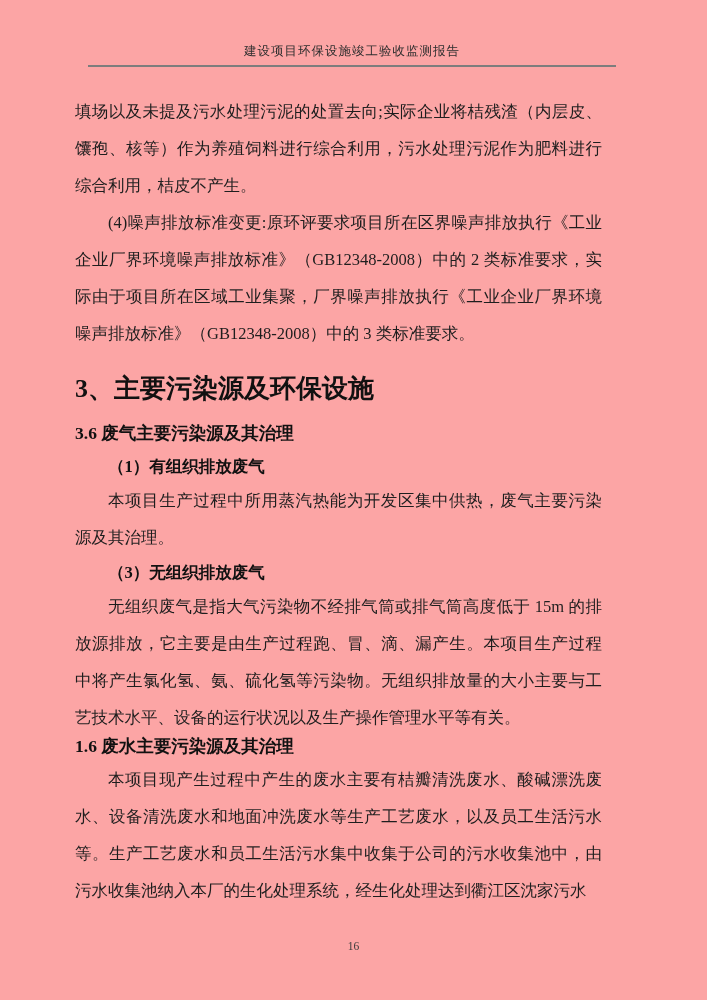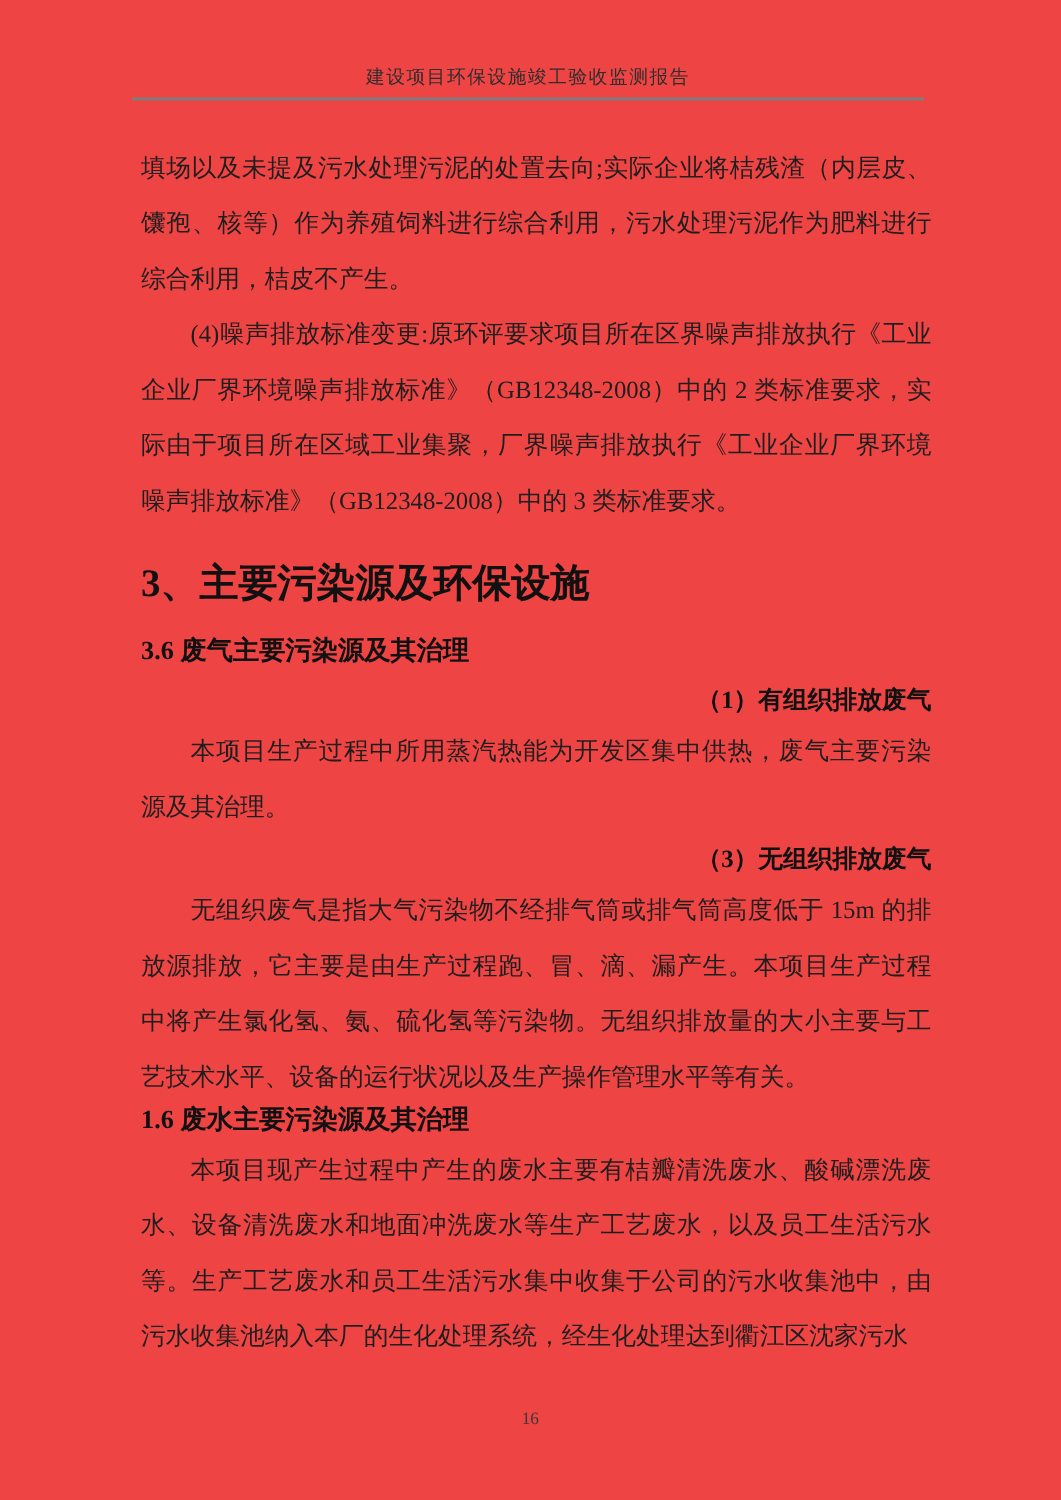--- a/index.html
+++ b/index.html
@@ -4,42 +4,42 @@
 <style>
   html, body {
     margin: 0;
     padding: 0;
     background: #ffffff;
   }
   .page {
     position: relative;
     width: 707px;
     height: 1000px;
-    background: #ef4444;
+    background: #fca5a5;
     overflow: hidden;
     font-family: "Liberation Serif", "DejaVu Serif", serif;
     color: #1e1e1e;
   }
   .doc-header {
     position: absolute;
     top: 43px;
     left: 88px;
     width: 528px;
     text-align: center;
     font-size: 12.5px;
     line-height: 16px;
     letter-spacing: 1px;
     color: #2e2e2e;
     padding-bottom: 6px;
     border-bottom: 2px solid #7d7d7d;
   }
   .doc-body {
     position: absolute;
     top: 93px;
-    left: 94px;
+    left: 75px;
     width: 527px;
     font-size: 16.5px;
     line-height: 37px;
     text-align: justify;
   }
   .para {
     margin: 0;
     text-indent: 2em;
   }
   .para.no-indent {
@@ -60,21 +60,21 @@
     font-weight: bold;
     text-align: left;
     color: #111111;
   }
   .h-sub {
     margin: 0;
     font-size: 16.5px;
     line-height: 30px;
     font-weight: bold;
     text-indent: 2em;
-    text-align: right;
+    text-align: left;
     color: #111111;
   }
   #h-gas { margin-top: 14px; }
   #h-organized { margin-top: 4px; }
   #h-unorganized { margin-top: 2px; }
   #h-wastewater { margin-top: -5px; }
   .doc-footer {
     position: absolute;
     top: 940px;
     left: 0;

